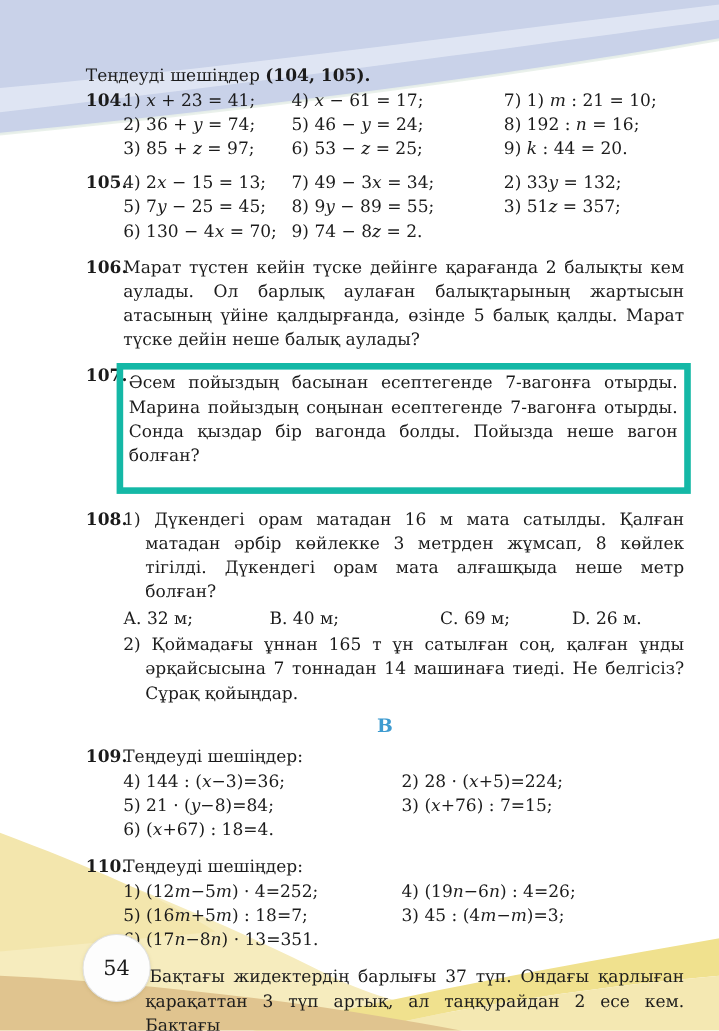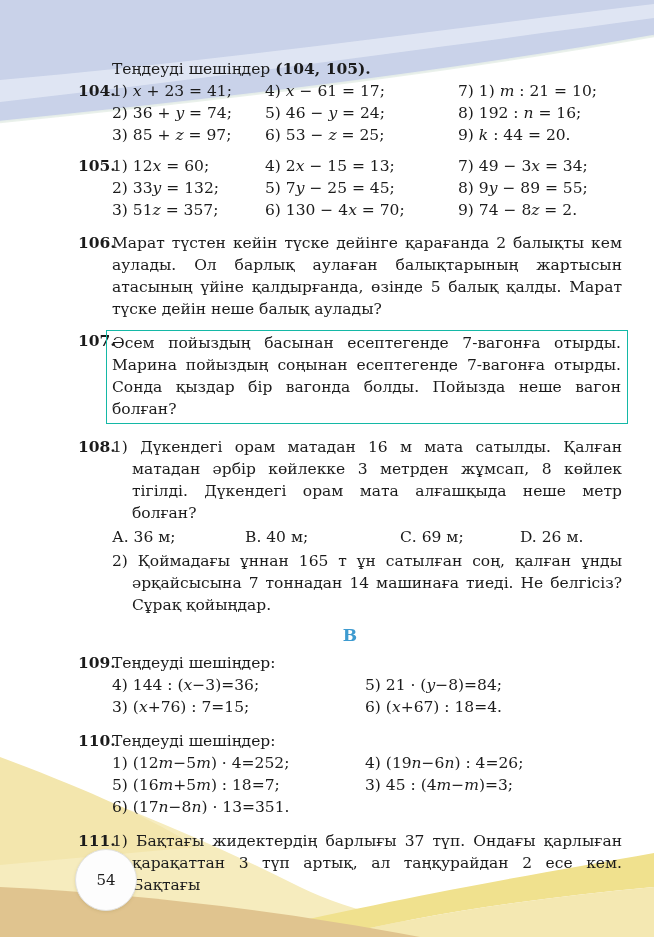--- a/index.html
+++ b/index.html
@@ -12,53 +12,53 @@
     color:#1b1b1b;
     font-size:15.5px;
     line-height:22px;
   }
   svg.deco{position:absolute;left:0;z-index:0;display:block;}
   #deco-top{top:0;}
   #deco-bottom{bottom:0;}
   #content{
     position:absolute;left:78px;right:32px;top:58px;z-index:1;
   }
-  .intro{margin-left:34px;}
+  .intro{}
   .b{font-weight:bold;}
   .problem{display:grid;grid-template-columns:34px 1fr;}
   .pnum{font-weight:bold;white-space:nowrap;}
   .eq-grid{display:grid;}
   .cols3{grid-template-columns:153px 193px 1fr;}
   .cols2{grid-template-columns:253px 1fr;}
   .eq{white-space:nowrap;}
   p.para{margin:0;text-align:justify;}
   .hang{padding-left:20px;text-indent:-20px;}
   .mt9{margin-top:9px;}
   .mt11{margin-top:11px;}
   .mt10{margin-top:10px;}
   .mt12{margin-top:12px;}
   .box{
-    border:1px solid #14b8a6;
-    padding:1px 6px 3px 5px;
+    border:6px solid #14b8a6;
+    padding:1px 6px 18px 5px;
     margin-left:-6px;margin-right:-6px;
   }
   .options{
     display:grid;grid-template-columns:133px 155px 120px 1fr;
     margin:2px 0;
   }
   .section-b{
     text-align:center;color:#3e9bd0;font-weight:bold;
     font-size:17px;margin:8px 0 6px 0;
   }
   #page-badge{
     position:absolute;left:75px;top:849px;width:60px;height:60px;
     border-radius:50%;background:#fdfdfd;border:1px solid #e2e2e0;
     box-shadow:0 1px 3px rgba(160,140,80,.25);
     display:flex;align-items:center;justify-content:center;
-    font-size:15px;z-index:2;
+    font-size:19px;z-index:2;
   }
   i{font-style:italic;}
 </style>
 </head>
 <body>
 
 <div id="page">
 
   <svg id="deco-top" class="deco" width="654" height="140" viewBox="0 0 654 140" aria-hidden="true">
     <path d="M0,0 H654 V36 C450,72 220,100 0,122 Z" fill="#c9d2e9"></path>
@@ -95,21 +95,20 @@
         <span class="eq">8) 192 : <i>n</i> = 16;</span>
         <span class="eq">3) 85 + <i>z</i> = 97;</span>
         <span class="eq">6) 53 − <i>z</i> = 25;</span>
         <span class="eq">9) <i>k</i> : 44 = 20.</span>
       </div>
     </div>
 
     <div class="problem mt9">
       <div class="pnum">105.</div>
       <div class="eq-grid cols3">
-        <span class="eq">1) 12<i>x</i> = 60;</span>
         <span class="eq">4) 2<i>x</i> − 15 = 13;</span>
         <span class="eq">7) 49 − 3<i>x</i> = 34;</span>
         <span class="eq">2) 33<i>y</i> = 132;</span>
         <span class="eq">5) 7<i>y</i> − 25 = 45;</span>
         <span class="eq">8) 9<i>y</i> − 89 = 55;</span>
         <span class="eq">3) 51<i>z</i> = 357;</span>
         <span class="eq">6) 130 − 4<i>x</i> = 70;</span>
         <span class="eq">9) 74 − 8<i>z</i> = 2.</span>
       </div>
     </div>
@@ -124,37 +123,38 @@
       <div class="box">
         <p class="para">Әсем пойыздың басынан есептегенде 7-вагонға отырды. Марина пойыздың соңынан есептегенде 7-вагонға отырды. Сонда қыздар бір вагонда болды. Пойызда неше вагон болған?</p>
       </div>
     </div>
 
     <div class="problem mt12">
       <div class="pnum">108.</div>
       <div>
         <p class="para hang">1) Дүкендегі орам матадан 16 м мата сатылды. Қалған матадан әрбір көйлекке 3 метрден жұмсап, 8 көйлек тігілді. Дүкендегі орам мата алғашқыда неше метр болған?</p>
         <div class="options">
-          <span>А. 36 м;</span>
+          <span>А. 32 м;</span>
           <span>В. 40 м;</span>
           <span>С. 69 м;</span>
           <span>D. 26 м.</span>
         </div>
         <p class="para hang">2) Қоймадағы ұннан 165 т ұн сатылған соң, қалған ұнды әрқайсысына 7 тоннадан 14 машинаға тиеді. Не белгісіз? Сұрақ қойыңдар.</p>
       </div>
     </div>
 
     <div class="section-b">В</div>
 
     <div class="problem">
       <div class="pnum">109.</div>
       <div>
         <div>Теңдеуді шешіңдер:</div>
         <div class="eq-grid cols2">
           <span class="eq">4) 144 : (<i>x</i>−3)=36;</span>
+          <span class="eq">2) 28 · (<i>x</i>+5)=224;</span>
           <span class="eq">5) 21 · (<i>y</i>−8)=84;</span>
           <span class="eq">3) (<i>x</i>+76) : 7=15;</span>
           <span class="eq">6) (<i>x</i>+67) : 18=4.</span>
         </div>
       </div>
     </div>
 
     <div class="problem mt12">
       <div class="pnum">110.</div>
       <div>

